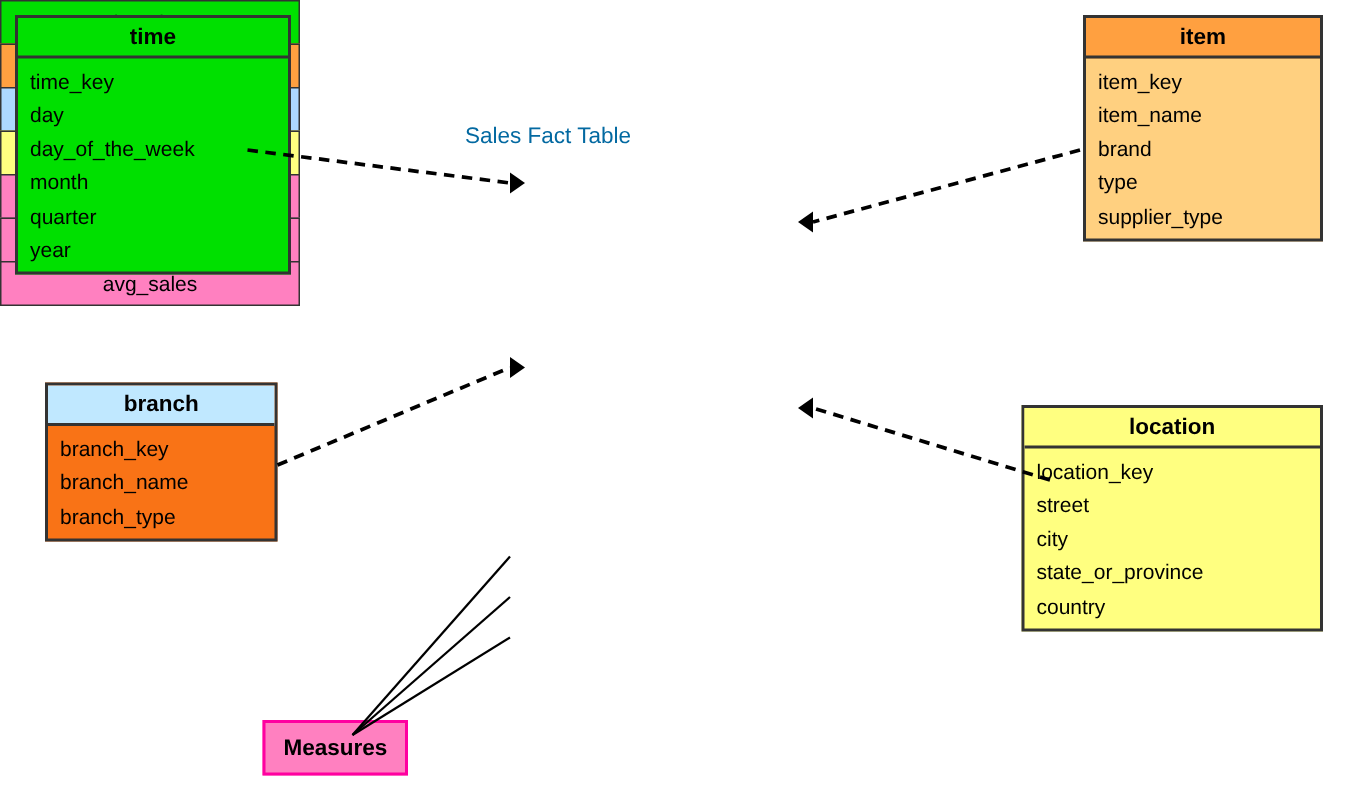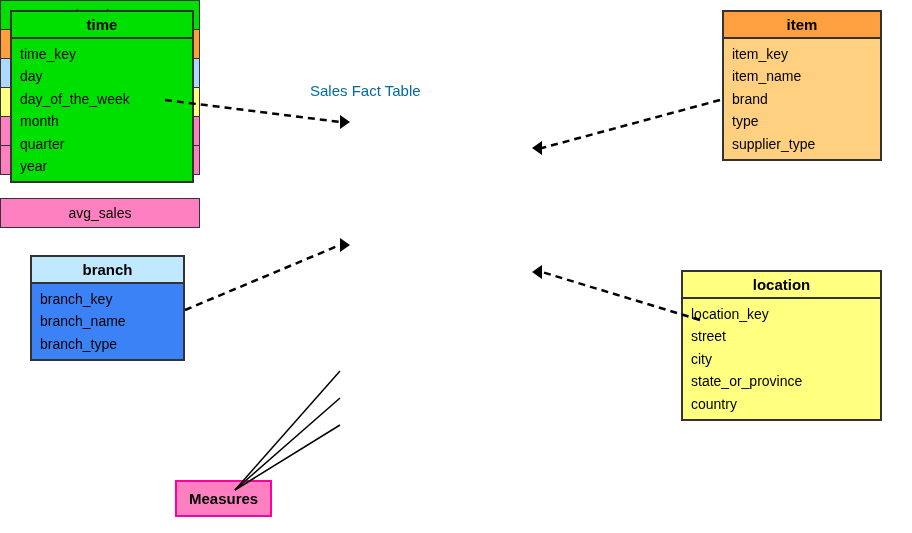--- a/index.html
+++ b/index.html
@@ -52,21 +52,21 @@
     #item-table .header {
       background: #ffa040;
       border-bottom: 2px solid #333;
     }
 
     
     #branch-table {
       left: 30px;
       top: 255px;
       width: 155px;
-      background: #3b82f6;
+      background: #f97316;
     }
     #branch-table .header {
       background: #c0e8ff;
       border-bottom: 2px solid #333;
       font-weight: bold;
     }
 
     
     #location-table {
       right: 30px;
@@ -101,21 +101,21 @@
       font-size: 14px;
       margin-bottom: -1px;
     }
 
     .fact-row.time-key   { background: #00e000; }
     .fact-row.item-key   { background: #ffa040; }
     .fact-row.branch-key { background: #add8ff; }
     .fact-row.loc-key    { background: #ffff80; }
     .fact-row.units      { background: #ff80c0; }
     .fact-row.dollars    { background: #ff80c0; }
-    .fact-row.avg        { background: #ff80c0; margin-top: 24px; }
+    .fact-row.avg        { background: #ff80c0; }
 
     
     #measures-box {
       position: absolute;
       left: 175px;
       top: 480px;
       background: #ff80c0;
       border: 2px solid #ff00a0;
       padding: 8px 12px;
       font-weight: bold;

